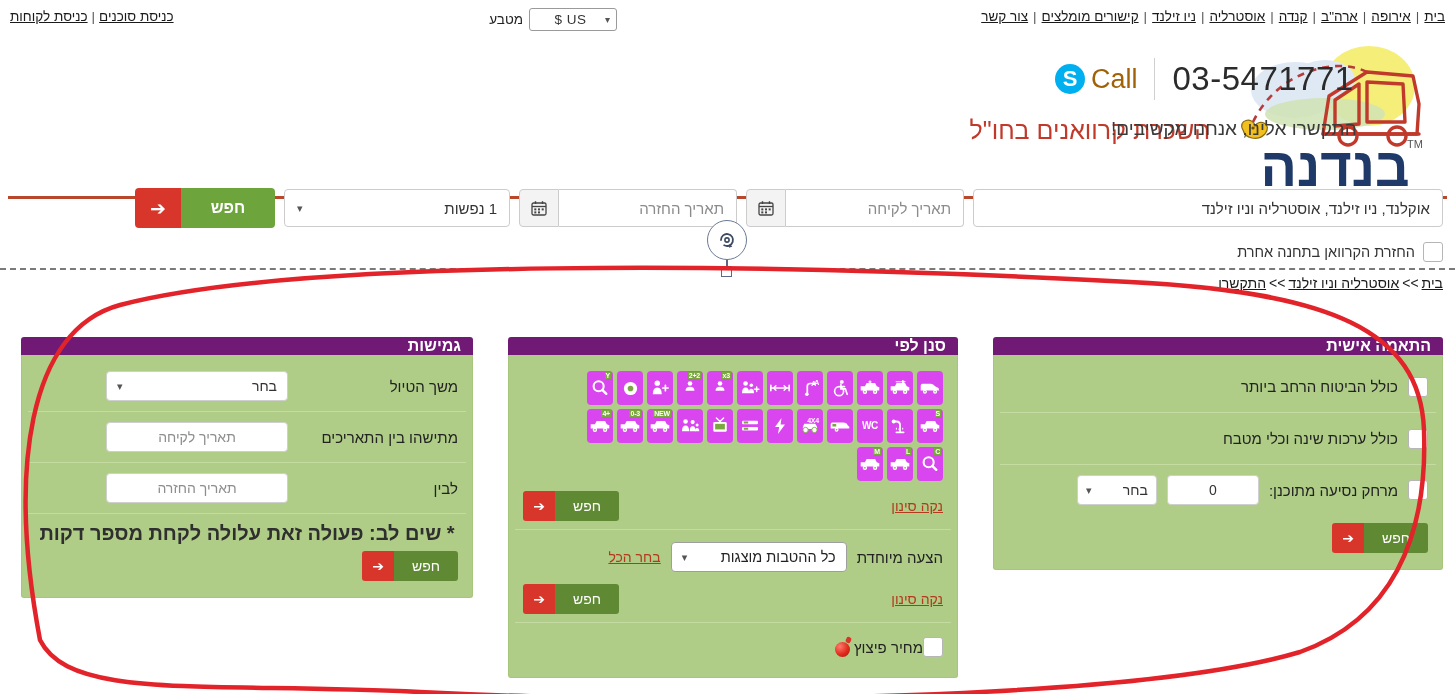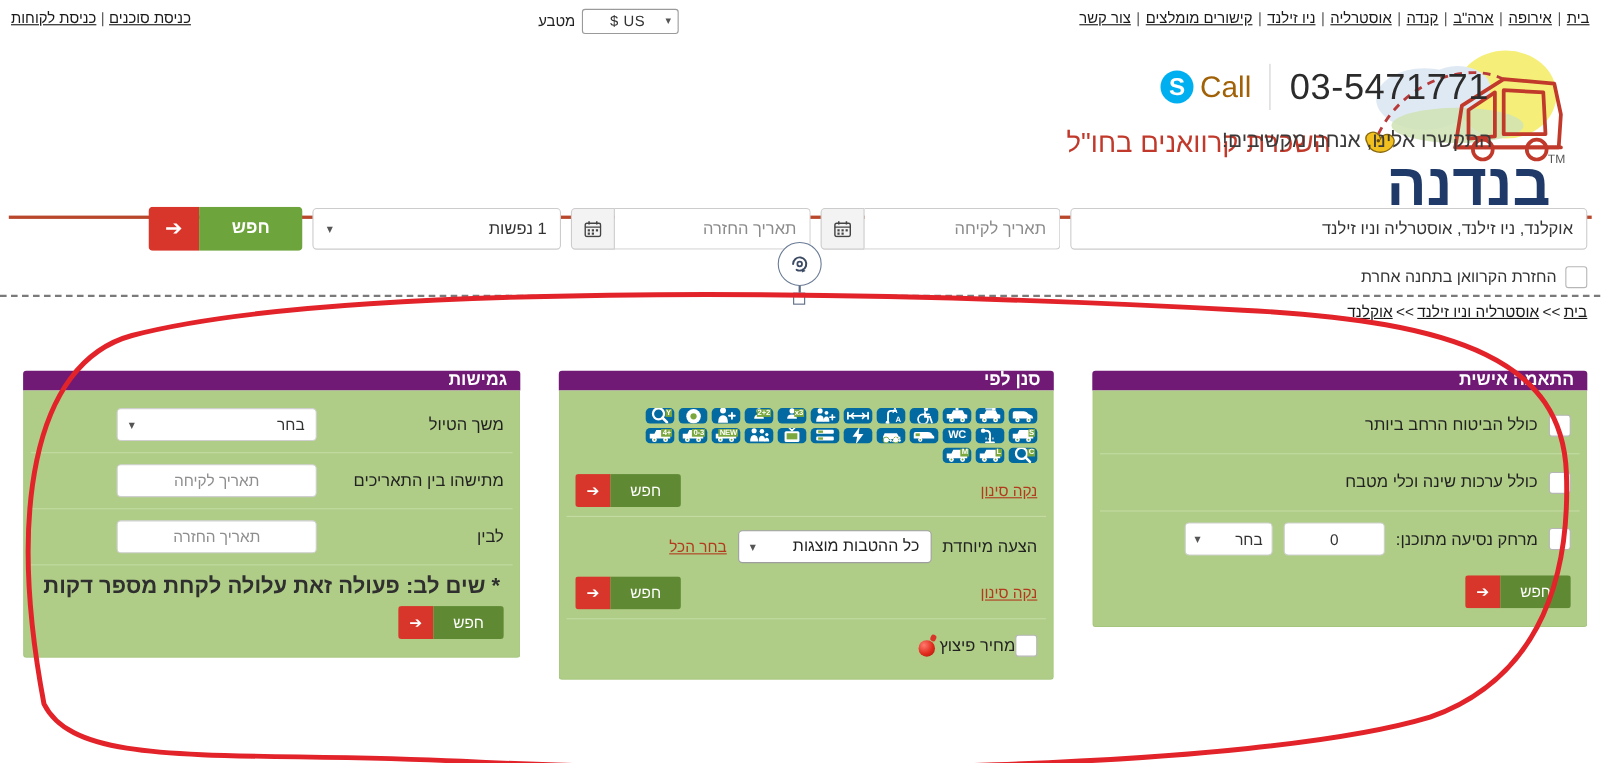--- a/index.html
+++ b/index.html
@@ -184,21 +184,21 @@
   #panel-flex .pinput { width: 182px; justify-content: space-between; flex-direction: row-reverse; }
   #panel-flex .pinput.placeholder { color:#8e8e8e; justify-content: center; }
   .note { font-size: 20px; font-weight:bold; color:#2f2f2f; text-align:center; padding: 8px 4px 4px; }
 
   
   #panel-filter { right: 497px; width: 450px; }
   .iconpad { padding: 10px 8px 6px; }
   .iconrows { display:flex; flex-direction:column; align-items:flex-start; gap: 4px; direction: rtl; }
   .iconrow { display:flex; gap: 4px; direction: rtl; }
   .icn {
-    width: 26px; height: 14px; background:#0369a1; border-radius: 4px;
+    width: 26px; height: 34px; background:#d946ef; border-radius: 4px;
     display:flex; align-items:center; justify-content:center;
     color:#fff; font-size: 9px; font-weight: bold; position:relative;
     line-height: 1; overflow:hidden;
   }
   .icn svg { display:block; }
   .icn .tag {
     position:absolute; top: 1px; right: 2px; font-size: 7px; color:#fff;
     background:#7ba73f; padding: 0 1px; font-weight:bold; letter-spacing:-.2px;
   }
   .clearrow { display:flex; align-items:center; justify-content:space-between; padding: 4px 8px 8px; direction: rtl; }
@@ -351,21 +351,21 @@
   <div class="swapstem"></div>
   <div class="swapsq"></div>
 
   <div class="retrow">
     <span class="chk"></span>
     <span>החזרת הקרוואן בתחנה אחרת</span>
   </div>
 
   <div class="dashed"></div>
 
-  <div class="crumbs" id="crumbs"><a href="#">בית</a><span class="sep">&gt;&gt;</span><a href="#">אוסטרליה וניו זילנד</a><span class="sep">&gt;&gt;</span><a href="#">אוקלנד</a></div>
+  <div class="crumbs" id="crumbs"><a href="#">בית</a><span class="sep">&gt;&gt;</span><a href="#">אוסטרליה וניו זילנד</a><span class="sep">&gt;&gt;</span><a href="#">התקשרו</a></div>
 
   <div class="panels">
 
     <div class="panel" id="panel-flex">
       <div class="panel-head">גמישות</div>
       <div class="panel-body">
 
         <div class="prow">
           <span class="plabel">משך הטיול</span>
           <div class="pinput">

